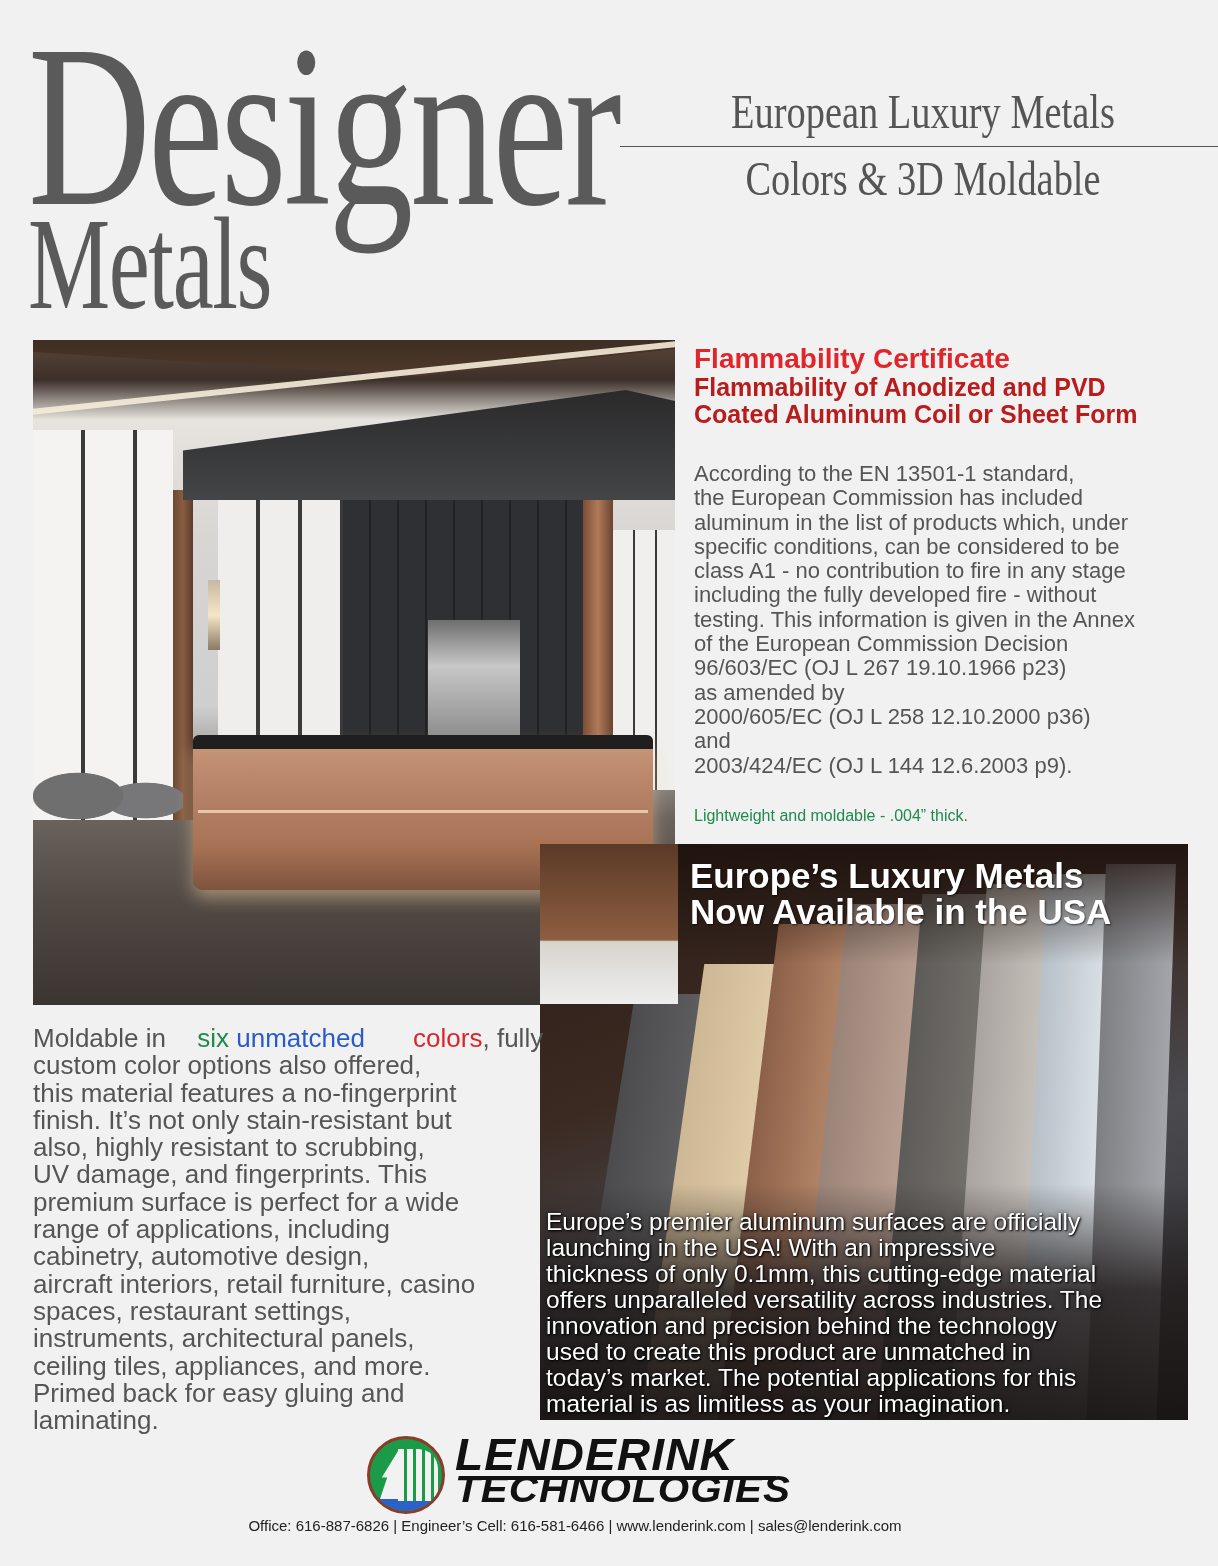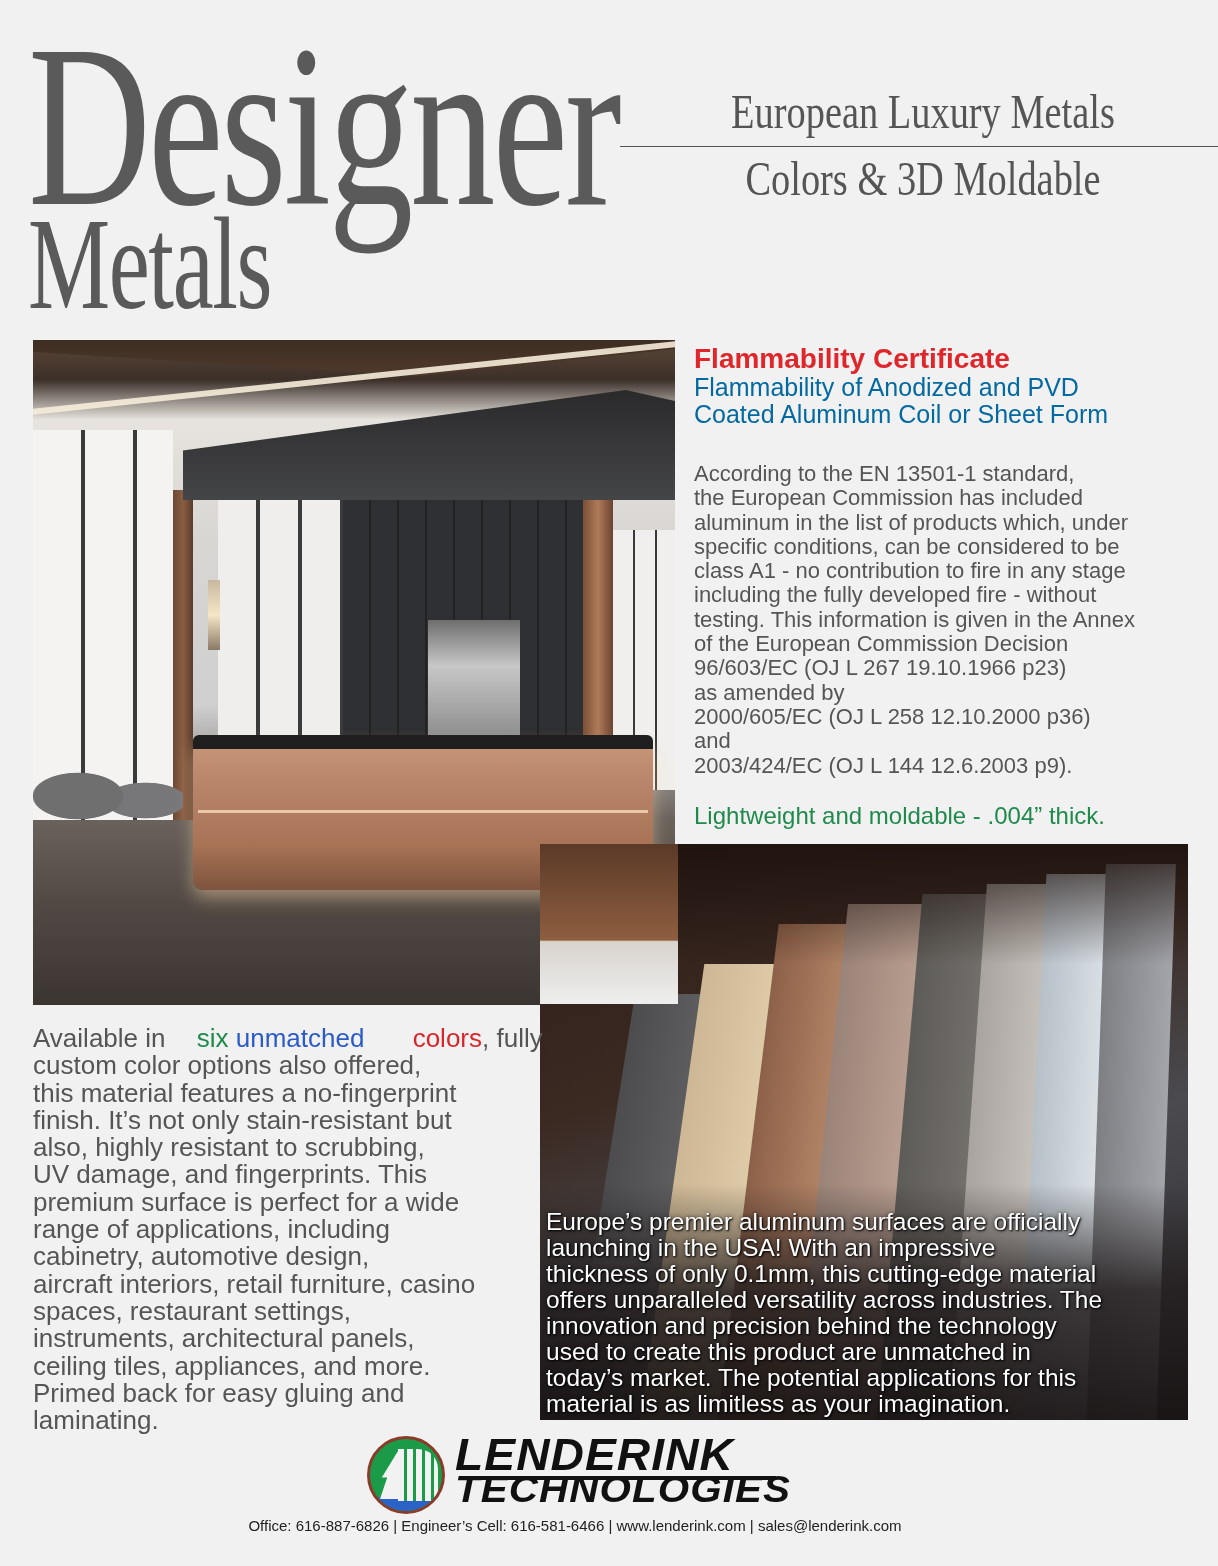--- a/index.html
+++ b/index.html
@@ -52,23 +52,23 @@
   .lobby .sconce { left:175px; top:240px; width:12px; height:70px; background: linear-gradient(180deg,#c8b8a0,#f5e6c8,#8a7a66); }
   .lobby .tv { left:395px; top:280px; width:92px; height:115px; background: linear-gradient(180deg,#6e6e6e,#c7c7c7 40%,#8f8f8f); }
   .lobby .desk { left:160px; top:400px; width:460px; height:150px; border-radius: 10px; background: linear-gradient(180deg,#c89778 0%,#b8846a 30%,#a87355 70%,#7e533d 100%); box-shadow: 0 8px 18px rgba(255,220,170,.45); }
   .lobby .desk-top { left:160px; top:395px; width:460px; height:14px; background:#1f1f20; border-radius:6px 6px 0 0; }
   .lobby .desk-light { left:165px; top:470px; width:450px; height:3px; background:#f5d9b8; opacity:.8; }
   .lobby .chairs { left:0; top:420px; width:150px; height:90px; background: radial-gradient(ellipse at 30% 40%,#6f6f70 0 30%,transparent 31%), radial-gradient(ellipse at 75% 45%,#77777a 0 25%,transparent 26%); }
   .lobby .floor-tile { left:0; top:560px; width:642px; height:105px; background: linear-gradient(180deg,#514944,#3b3532); }
 
   
   .flam-title { left:694px; top:340px; font-size:28px; line-height:38px; font-weight:bold; color:#e0262b; white-space:nowrap; }
-  .flam-sub { left:694px; top:374px; font-size:25px; line-height:27px; color:#0369a1; white-space:pre; }
+  .flam-sub { left:694px; top:374px; font-size:25px; line-height:27px; color:#b91c1c; white-space:pre;font-weight:bold; }
   .flam-body { left:694px; top:462px; font-size:22px; line-height:24.3px; color:#555; white-space:pre; }
-  .flam-green { left:694px; top:802px; font-size:24px; line-height:28px; color:#1f8a4c; white-space:nowrap; }
+  .flam-green { left:694px; top:802px; font-size:16px; line-height:28px; color:#1f8a4c; white-space:nowrap; }
 
   
   .euro {
     left:540px; top:844px; width:648px; height:576px; overflow:hidden;
     background: linear-gradient(160deg,#2b1c16 0%,#3b2a22 35%,#4a4a4f 60%,#2c2b2e 100%);
   }
   .euro .strip { top:0; height:600px; transform-origin: bottom left; }
   .euro .s1 { left:0px;   width:120px; background: linear-gradient(90deg,#4c4c4e,#6a6a6c); top:150px; transform: skewX(-9deg); }
   .euro .s2 { left:80px;  width:95px;  background: linear-gradient(90deg,#cdb794,#e3d0ad); top:120px; transform: skewX(-8deg); }
   .euro .s3 { left:165px; width:90px;  background: linear-gradient(90deg,#8d6149,#b98a6c); top:80px;  transform: skewX(-7deg); }
@@ -151,31 +151,33 @@
   <div class="abs strip s2"></div>
   <div class="abs strip s3"></div>
   <div class="abs strip s4"></div>
   <div class="abs strip s5"></div>
   <div class="abs strip s6"></div>
   <div class="abs strip s7"></div>
   <div class="abs strip s8"></div>
   <div class="abs shade-top"></div>
   <div class="abs shade-bot"></div>
   <div class="abs lobby-corner"></div>
+  <div class="abs euro-title">Europe’s Luxury Metals
+Now Available in the USA</div>
   <div class="abs euro-body">Europe’s premier aluminum surfaces are officially
 launching in the USA! With an impressive
 thickness of only 0.1mm, this cutting-edge material
 offers unparalleled versatility across industries. The
 innovation and precision behind the technology
 used to create this product are unmatched in
 today’s market. The potential applications for this
 material is as limitless as your imagination.</div>
 </div>
 
-<div class="abs avail"><span>Available in </span><span class="c-green">six</span> <span class="c-blue">unmatched</span> <span class="c-red">colors</span><span>, fully</span>
+<div class="abs avail"><span>Moldable in </span><span class="c-green">six</span> <span class="c-blue">unmatched</span> <span class="c-red">colors</span><span>, fully</span>
 <span>custom color options also offered,
 this material features a no-fingerprint
 finish. It’s not only stain-resistant but
 also, highly resistant to scrubbing,
 UV damage, and fingerprints. This
 premium surface is perfect for a wide
 range of applications, including
 cabinetry, automotive design,
 aircraft interiors, retail furniture, casino
 spaces, restaurant settings,

